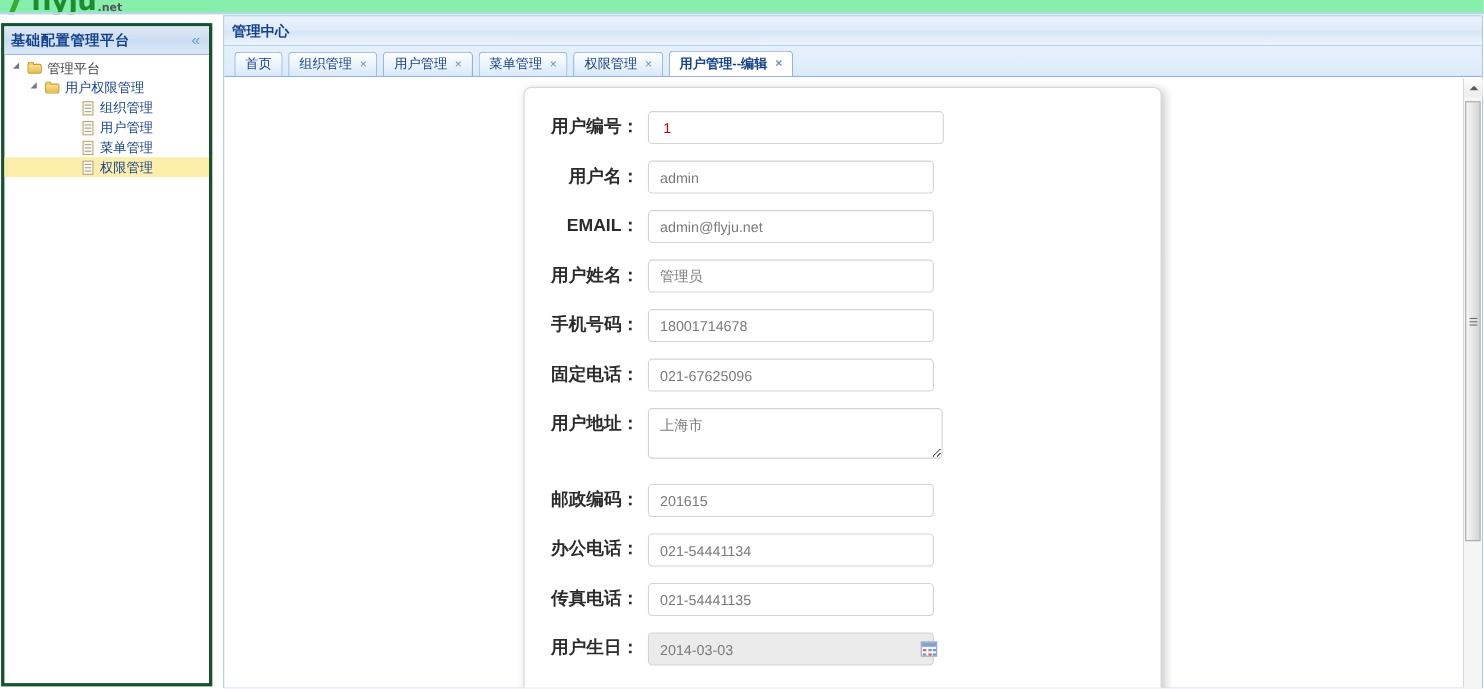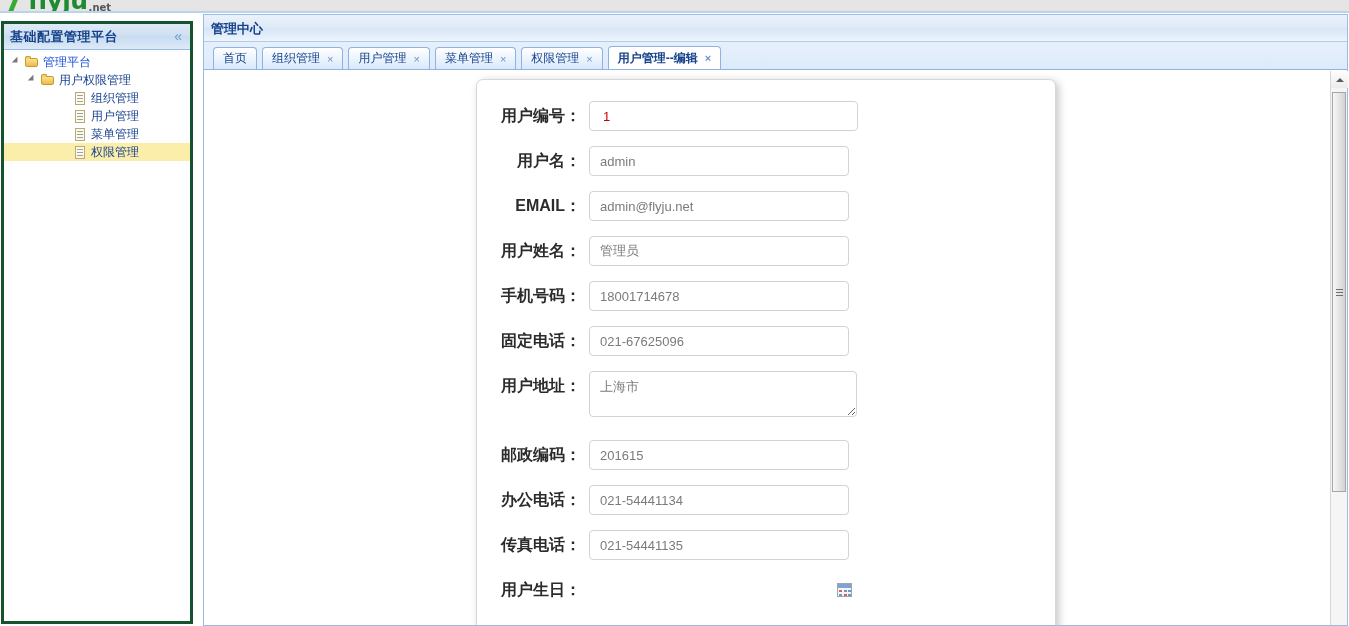--- a/index.html
+++ b/index.html
@@ -14,21 +14,21 @@
     height: 626px;
     overflow: hidden;
     background: #ffffff;
   }
 
   
   .logo-strip {
     position: absolute;
     left: 0; top: 0;
     width: 1349px; height: 13px;
-    background: #e5e5e5;
+    background: #86efac;
     overflow: hidden;
   }
   .logo-wrap {
     position: absolute;
     left: 8px; top: -14px;
     height: 28px;
     display: flex;
     align-items: flex-end;
   }
   .logo-slash {
@@ -172,21 +172,21 @@
   }
   .ico-file::after {
     content: "";
     position: absolute;
     left: 5px; top: 5px;
     width: 6px; height: 1px;
     background: #9aa0b0;
     box-shadow: 0 3px 0 #9aa0b0, 0 6px 0 #9aa0b0;
   }
   .tree-label { color: #16418f; }
-  .tree-label.root { color: #1d4ed8; }
+  .tree-label.root { color: #404040; }
   .indent-1 { padding-left: 4px; }
   .indent-2 { padding-left: 20px; }
   .indent-3 { padding-left: 52px; }
 
   
   .main {
     position: absolute;
     left: 203px; top: 14px;
     width: 1145px;
     height: 612px;
@@ -517,21 +517,21 @@
           <div class="form-row">
             <div class="f-label">办公电话：</div>
             <div class="f-field"><input type="text" class="f-input" value="021-54441134" style=""></div>
           </div>
           <div class="form-row">
             <div class="f-label">传真电话：</div>
             <div class="f-field"><input type="text" class="f-input" value="021-54441135" style=""></div>
           </div>
           <div class="form-row">
             <div class="f-label">用户生日：</div>
-            <div class="f-field"><span class="cal-icon"></span></div>
+            <div class="f-field"><input type="text" class="f-input readonly" readonly="" value="2014-03-03" style=""><span class="cal-icon"></span></div>
           </div>
         </div>
     </div>
 
     <div class="vscroll">
       <div class="sb-btn">
         <span class="tri-up"></span>
       </div>
       <div class="sb-track">
         <div class="sb-thumb">

